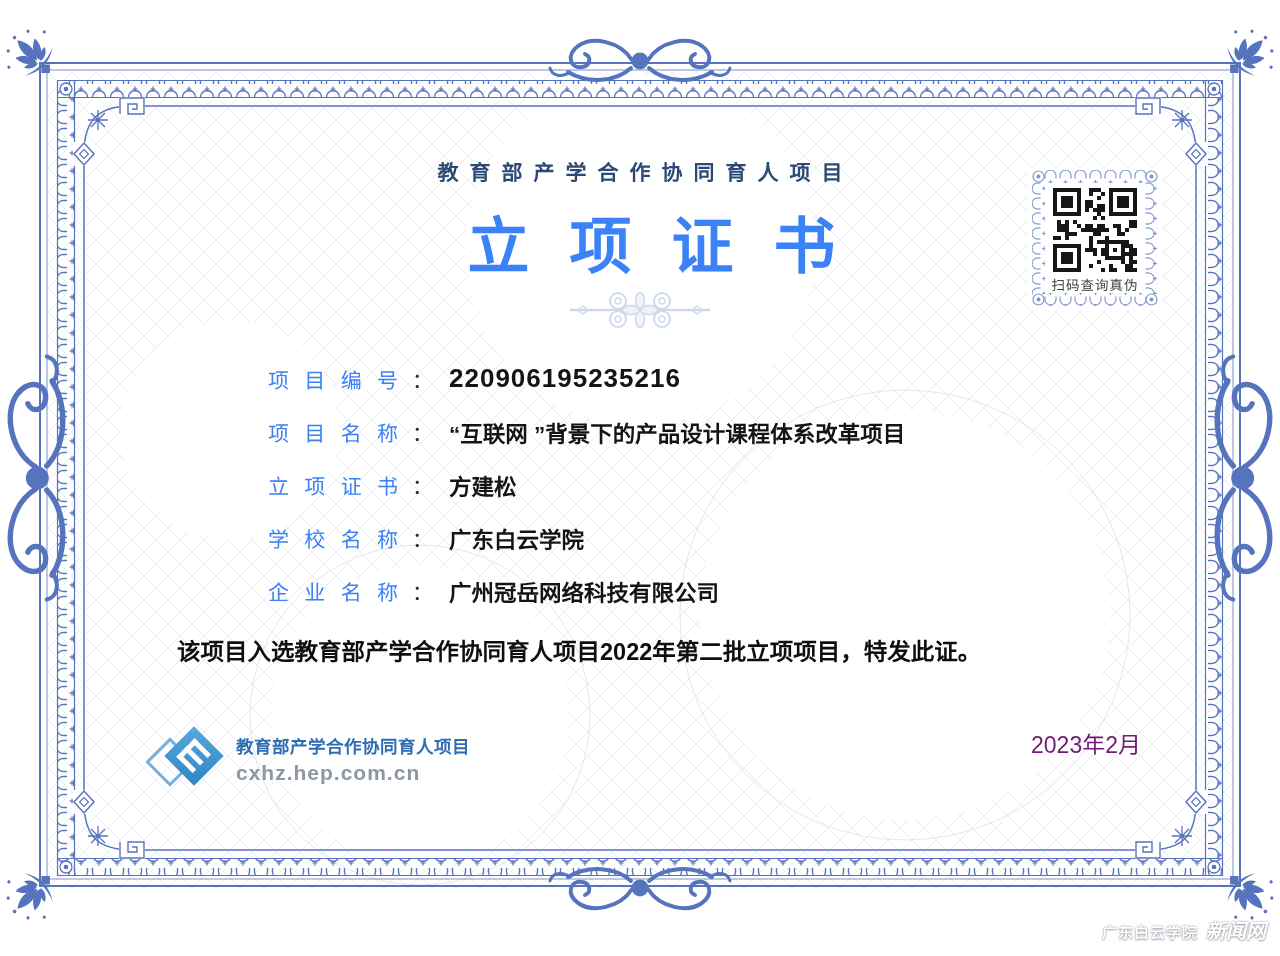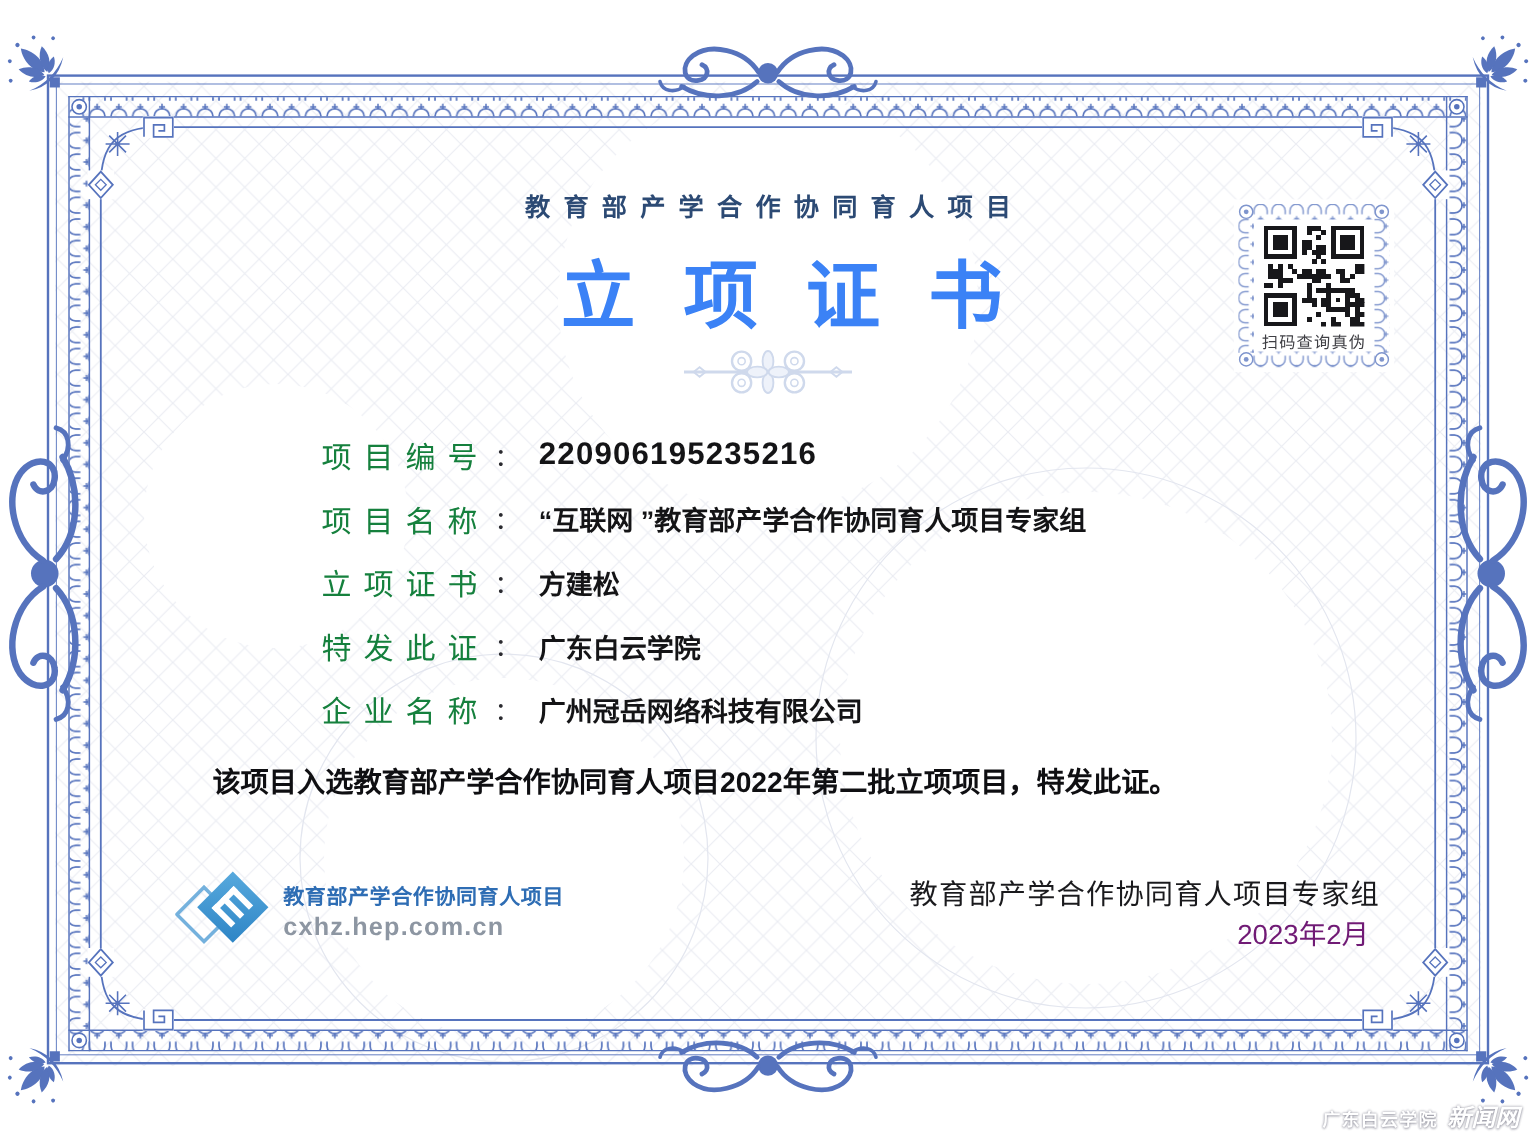--- a/index.html
+++ b/index.html
@@ -15,21 +15,21 @@
   .divider{position:absolute;left:570px;top:288px;width:140px;height:44px;}
   
   .qr-stamp{position:absolute;left:1028px;top:166px;width:134px;height:144px;}
   .qr-stamp .frame{position:absolute;left:0;top:0;width:134px;height:144px;}
   .qr-code{position:absolute;left:25px;top:22px;width:84px;height:84px;}
   .qr-label{position:absolute;left:0;bottom:16px;width:134px;text-align:center;
     font-size:13.5px;color:#3f3f44;letter-spacing:1px;}
   
   .fields{position:absolute;left:268px;top:352px;}
   .field-row{height:53px;display:flex;align-items:center;white-space:nowrap;}
-  .field-label{display:inline-block;width:130px;font-size:25px;color:#15803d;
+  .field-label{display:inline-block;width:130px;font-size:21px;color:#3b82f6;
     text-align:justify;text-align-last:justify;}
   .field-colon{margin:0 16px 0 14px;font-size:21px;color:#2b2b30;}
   .field-value{font-size:22.5px;font-weight:700;color:#141416;}
   .field-value.number{font-size:26px;letter-spacing:1px;}
   
   .statement{position:absolute;left:163px;top:633px;font-size:23.5px;font-weight:700;color:#0f0f12;margin-left:14px;}
   
   .logo-block{position:absolute;left:146px;top:714px;display:flex;align-items:center;}
   .logo-mark{width:80px;height:90px;flex:0 0 auto;}
   .logo-text{margin-left:10px;}
@@ -347,29 +347,29 @@
 
   <div class="fields">
     <div class="field-row">
       <span class="field-label">项目编号</span>
       <span class="field-colon">：</span>
       <span class="field-value number">220906195235216</span>
     </div>
     <div class="field-row">
       <span class="field-label">项目名称</span>
       <span class="field-colon">：</span>
-      <span class="field-value">“互联网 ”教育部产学合作协同育人项目专家组</span>
+      <span class="field-value">“互联网 ”背景下的产品设计课程体系改革项目</span>
     </div>
     <div class="field-row">
       <span class="field-label">立项证书</span>
       <span class="field-colon">：</span>
       <span class="field-value">方建松</span>
     </div>
     <div class="field-row">
-      <span class="field-label">特发此证</span>
+      <span class="field-label">学校名称</span>
       <span class="field-colon">：</span>
       <span class="field-value">广东白云学院</span>
     </div>
     <div class="field-row">
       <span class="field-label">企业名称</span>
       <span class="field-colon">：</span>
       <span class="field-value">广州冠岳网络科技有限公司</span>
     </div>
   </div>
 
@@ -396,21 +396,20 @@
         </g>
       </g>
     </svg>
     <div class="logo-text">
       <div class="logo-org">教育部产学合作协同育人项目</div>
       <div class="logo-site">cxhz.hep.com.cn</div>
     </div>
   </div>
 
   <div class="signature">
-    <div class="signature-org">教育部产学合作协同育人项目专家组</div>
     <div class="signature-date">2023年2月</div>
   </div>
 
   <div class="watermark">
     <span class="wm-name">广东白云学院</span>
     <span class="wm-script">新闻网</span>
   </div>
 
 </div>
 

